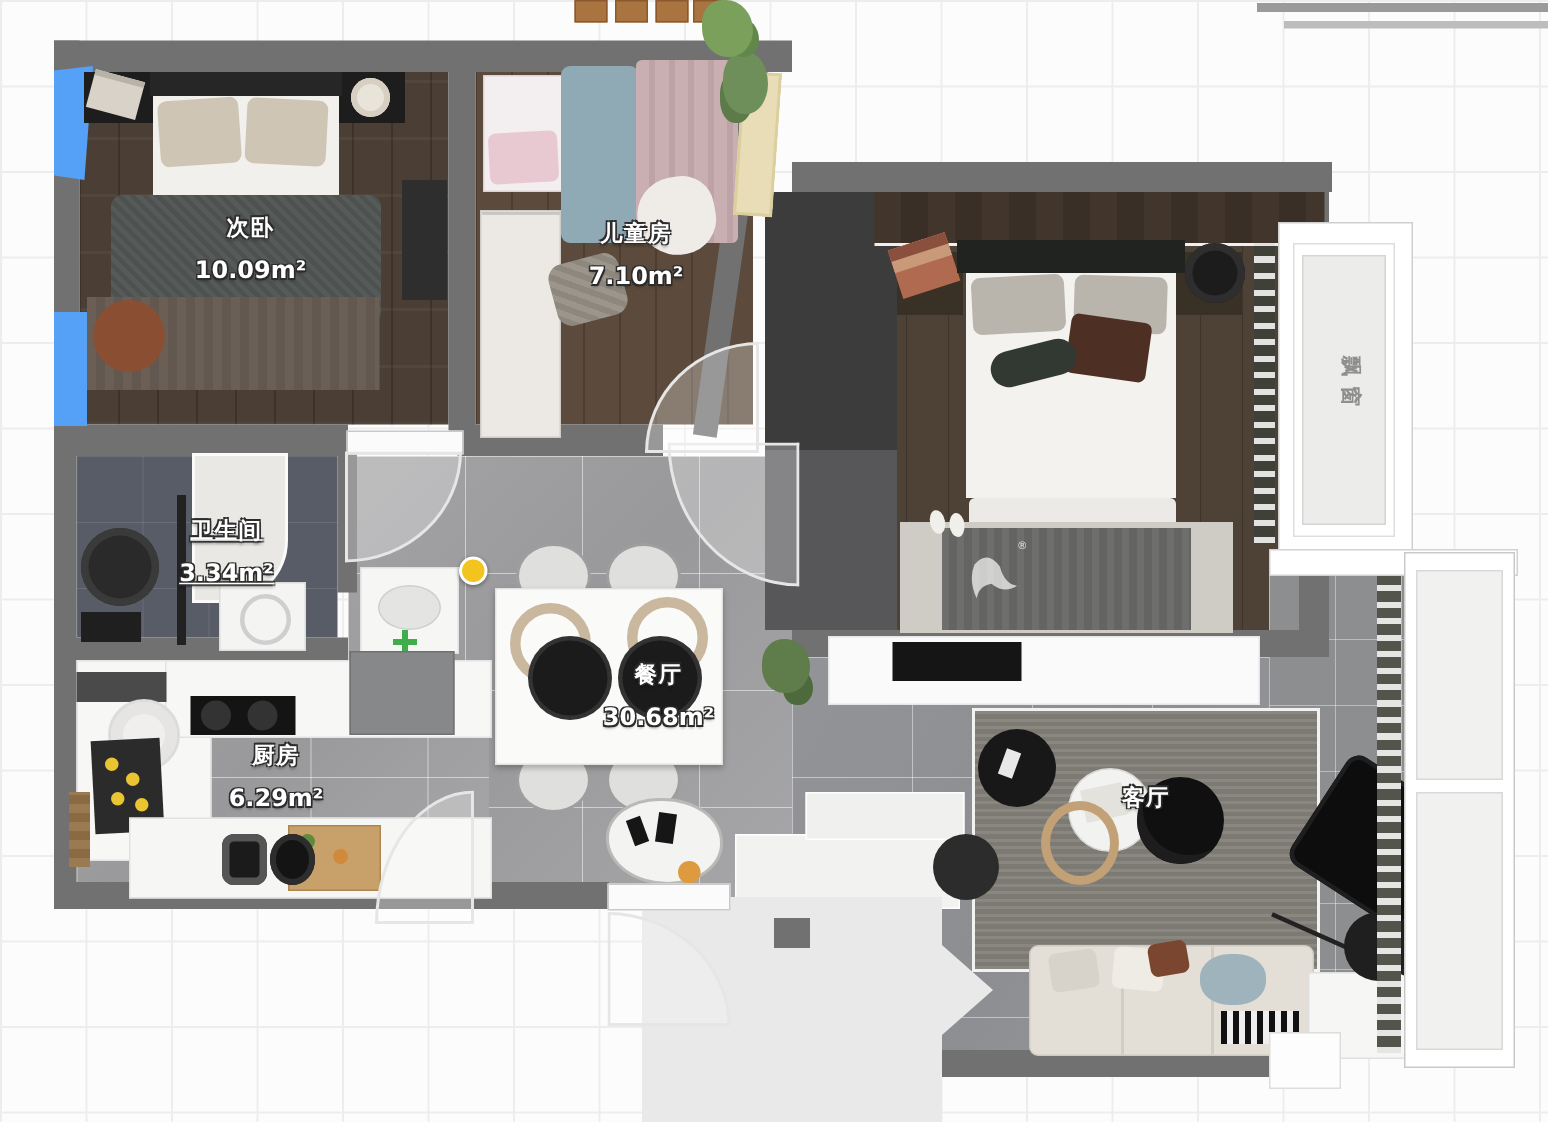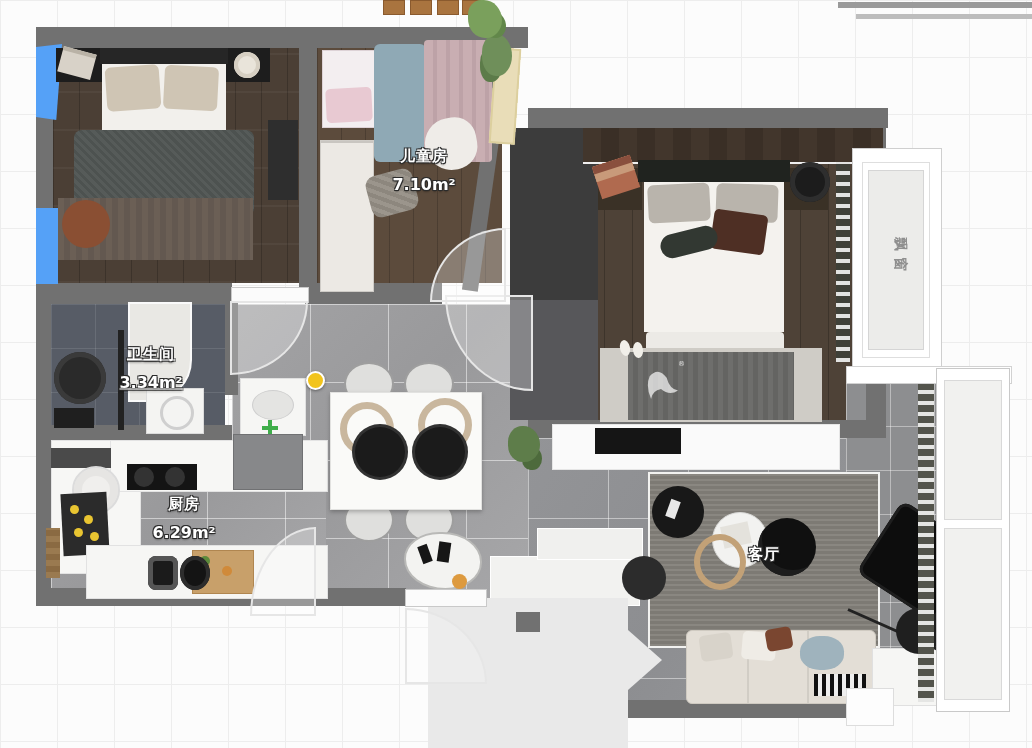--- a/index.html
+++ b/index.html
@@ -210,33 +210,41 @@
   <div class="abs" style="left:936px;top:368px;width:72px;height:342px;background:#ffffff;border:1px solid #c9c9c9;"></div>
   <div class="abs" style="left:944px;top:380px;width:56px;height:138px;background:#f1f1ef;border:1px solid #d9d9d9;"></div>
   <div class="abs" style="left:944px;top:528px;width:56px;height:170px;background:#f1f1ef;border:1px solid #d9d9d9;"></div>
 
   <div class="abs" style="left:383px;top:0;width:20px;height:13px;background:#a9743f;border:1px solid #8a5a2e;"></div>
   <div class="abs" style="left:410px;top:0;width:20px;height:13px;background:#a9743f;border:1px solid #8a5a2e;"></div>
   <div class="abs" style="left:437px;top:0;width:20px;height:13px;background:#a9743f;border:1px solid #8a5a2e;"></div>
   <div class="abs" style="left:462px;top:0;width:20px;height:13px;background:#a9743f;border:1px solid #8a5a2e;"></div>
   <div class="abs" style="left:468px;top:0;width:34px;height:38px;background:#7aa05c;border-radius:40% 55% 48% 52%;box-shadow:10px 6px 0 -6px #62874a;"></div>
 
+  <div class="room-label" style="left:167px;top:166px;">
+    <div class="rname">次卧</div>
+    <div class="rarea">10.09m²</div>
+  </div>
   <div class="room-label" style="left:424px;top:170px;">
     <div class="rname">儿童房</div>
     <div class="rarea">7.10m²</div>
   </div>
   <div class="room-label" style="left:151px;top:368px;text-decoration:underline;">
     <div class="rname">卫生间</div>
     <div class="rarea">3.34m²</div>
   </div>
   <div class="room-label" style="left:184px;top:518px;">
     <div class="rname">厨房</div>
     <div class="rarea">6.29m²</div>
   </div>
-  <div class="room-label" style="left:764px;top:554px;">
+  <div class="room-label" style="left:439px;top:464px;">
+    <div class="rname">餐厅</div>
+    <div class="rarea">30.68m²</div>
+  </div>
+  <div class="room-label" style="left:764px;top:532px;">
     <div class="rname">客厅</div>
   </div>
 
   <div class="abs" style="left:644px;top:360px;width:150px;height:44px;display:flex;align-items:center;opacity:.8;">
     <svg width="34" height="34" viewBox="0 0 24 24" style="flex:none;">
       <path d="M4 8 q6 -7 12 1 q2 8 8 9 q-6 4 -12 -1 q-6 1 -7 7 q-4 -9 -1 -16 z" fill="#ffffff" opacity="0.85"></path>
     </svg>
     <div style="color:#fff;font-size:7px;align-self:flex-start;">®</div>
   </div>
 

